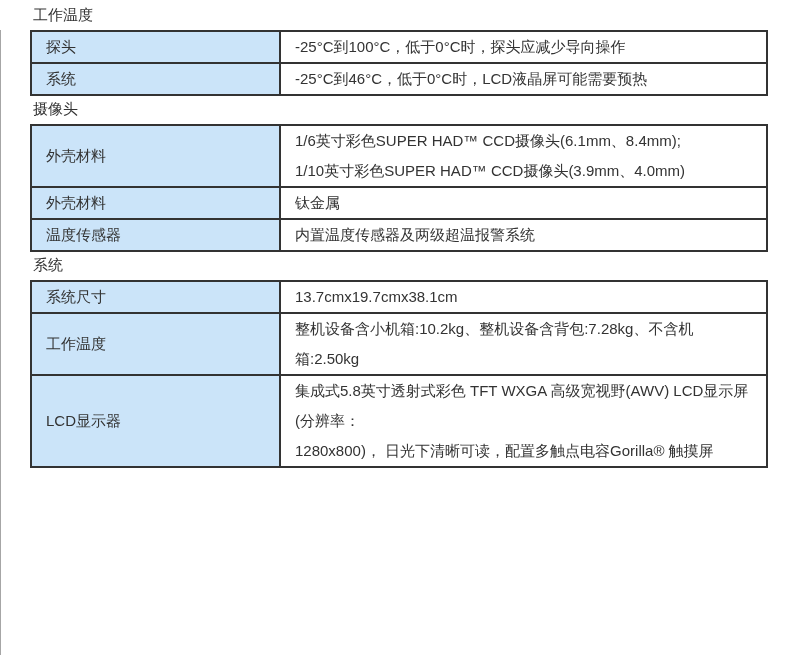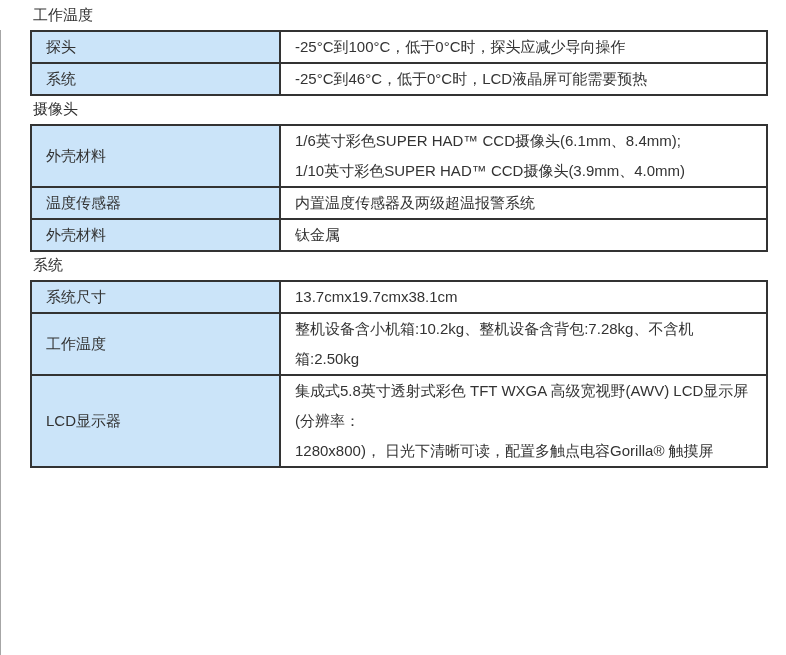--- a/index.html
+++ b/index.html
@@ -84,26 +84,26 @@
   <div class="section">
     <h3 class="section-title">摄像头</h3>
     <table class="spec">
       <tbody>
         <tr>
           <td class="label">外壳材料</td>
           <td class="value">1/6英寸彩色SUPER HAD™ CCD摄像头(6.1mm、8.4mm);
 1/10英寸彩色SUPER HAD™ CCD摄像头(3.9mm、4.0mm)</td>
         </tr>
         <tr>
+          <td class="label">外壳材料</td>
+          <td class="value">钛金属</td>
+        </tr>
+        <tr>
           <td class="label">温度传感器</td>
           <td class="value">内置温度传感器及两级超温报警系统</td>
-        </tr>
-        <tr>
-          <td class="label">外壳材料</td>
-          <td class="value">钛金属</td>
         </tr>
       </tbody>
     </table>
   </div>
 
   <div class="section">
     <h3 class="section-title">系统</h3>
     <table class="spec">
       <tbody>
         <tr>

